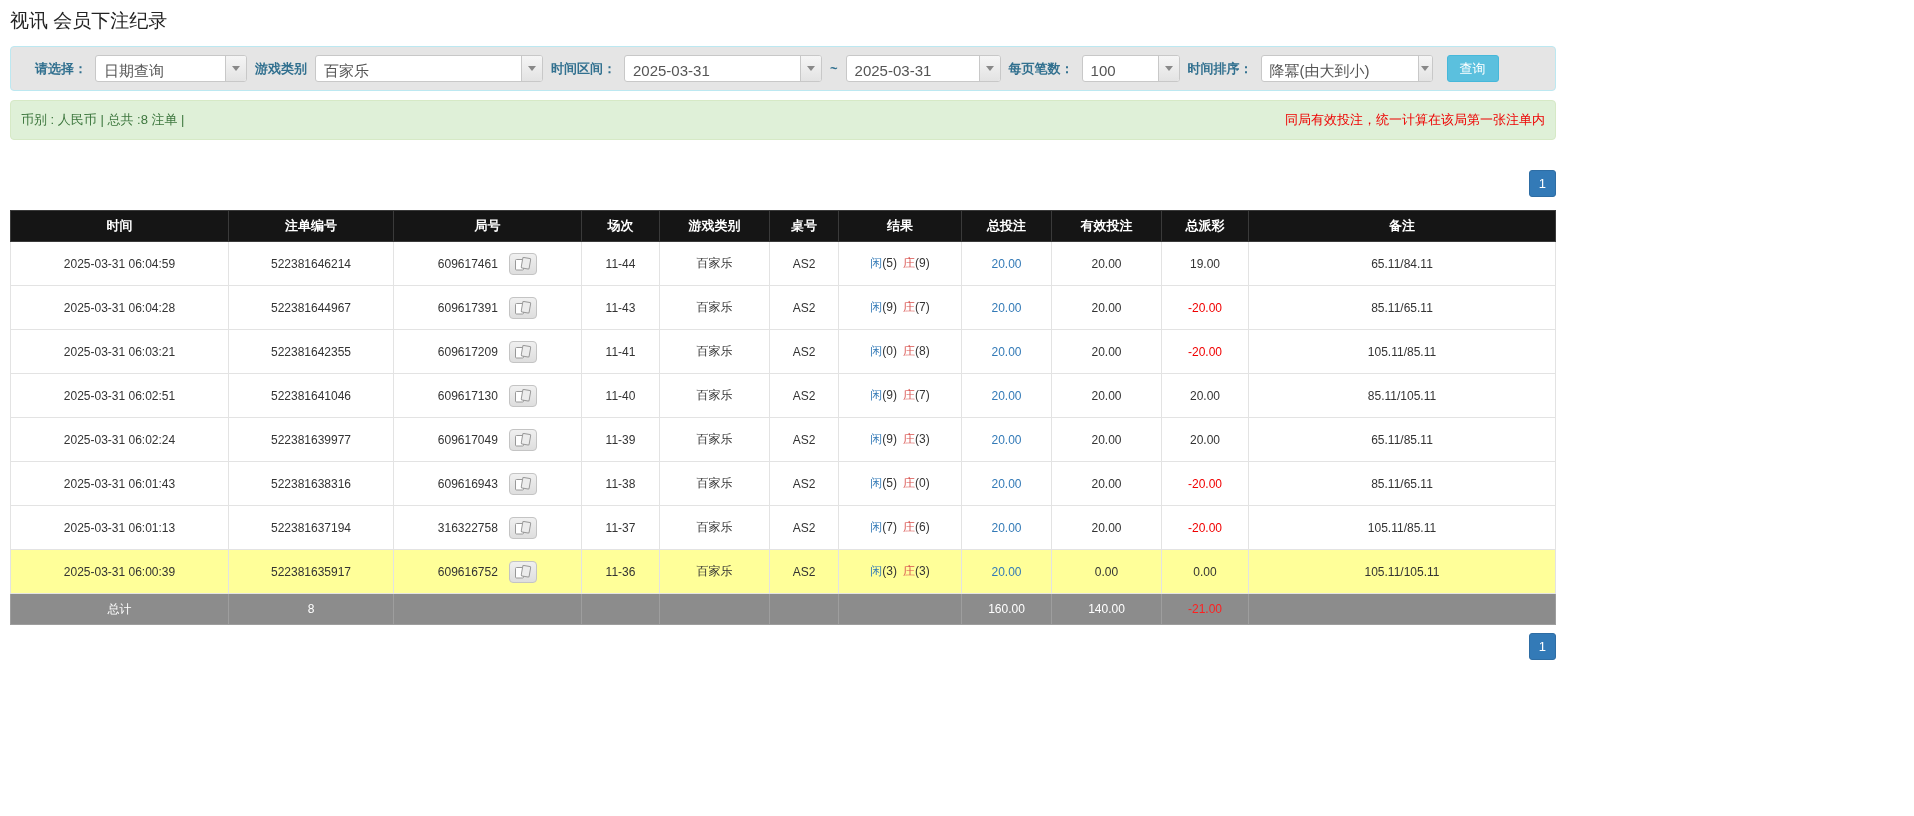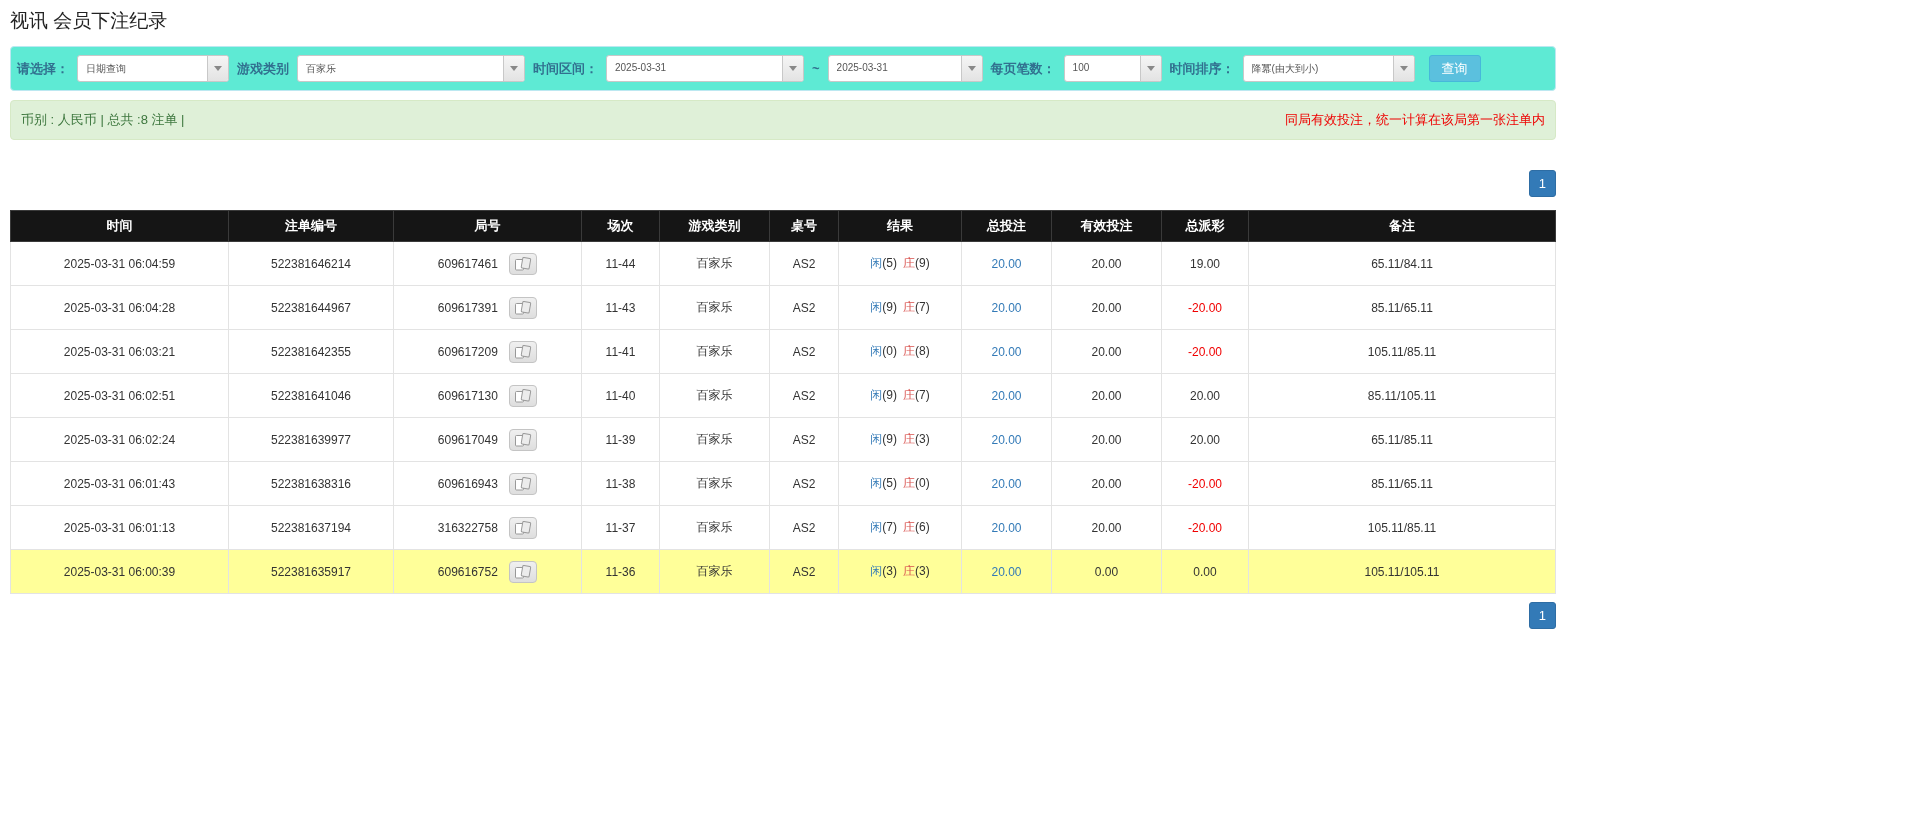--- a/index.html
+++ b/index.html
@@ -10,41 +10,41 @@
     width: 1914px;
     height: 816px;
     overflow: hidden;
   }
   .page { padding: 6px 10px; width: 1566px; }
 
   .page-title { font-size: 19px; font-weight: 400; color: #222; margin: 2px 0 12px 0; }
 
   
   .filter-bar {
-    background: #5eead4;
+    background: #e5e5e5;
     border: 1px solid #bce8f1;
     border-radius: 4px;
-    padding: 8px 6px;
+    padding: 8px 24px;
     display: flex;
     align-items: center;
     gap: 8px;
     height: 45px;
   }
   .filter-label { color: #31708f; font-weight: bold; font-size: 13px; white-space: nowrap; }
   .select {
     display: flex;
     align-items: stretch;
     height: 27px;
     background: #fff;
     border: 1px solid #c8c8c8;
     border-radius: 3px;
     overflow: hidden;
     cursor: pointer;
   }
-  .select-value { flex: 1; padding: 6px 8px 0 8px; font-size: 10px; color: #555; white-space: nowrap; }
+  .select-value { flex: 1; padding: 6px 8px 0 8px; font-size: 15px; color: #555; white-space: nowrap; }
   .select-caret {
     width: 21px;
     background: linear-gradient(#f5f5f5, #e3e3e3);
     border-left: 1px solid #c8c8c8;
     display: flex; align-items: center; justify-content: center;
   }
   .select-caret i {
     width: 0; height: 0;
     border-left: 4px solid transparent;
     border-right: 4px solid transparent;
@@ -441,20 +441,33 @@
     </td>
     <td>
       <a class="bet-link">20.00</a>
     </td>
     <td>0.00</td>
     <td>0.00</td>
     <td>105.11/105.11</td>
   </tr>
       </tbody>
     <tfoot>
+        <tr class="footer-row">
+          <td>总计</td>
+          <td>8</td>
+          <td></td>
+          <td></td>
+          <td></td>
+          <td></td>
+          <td></td>
+          <td>160.00</td>
+          <td>140.00</td>
+          <td class="neg">-21.00</td>
+          <td></td>
+        </tr>
       </tfoot>
   </table>
 
   <div class="pagination-row pager-bottom">
     <button class="page-btn">1</button>
   </div>
 
 </div>
 
 </body></html>

